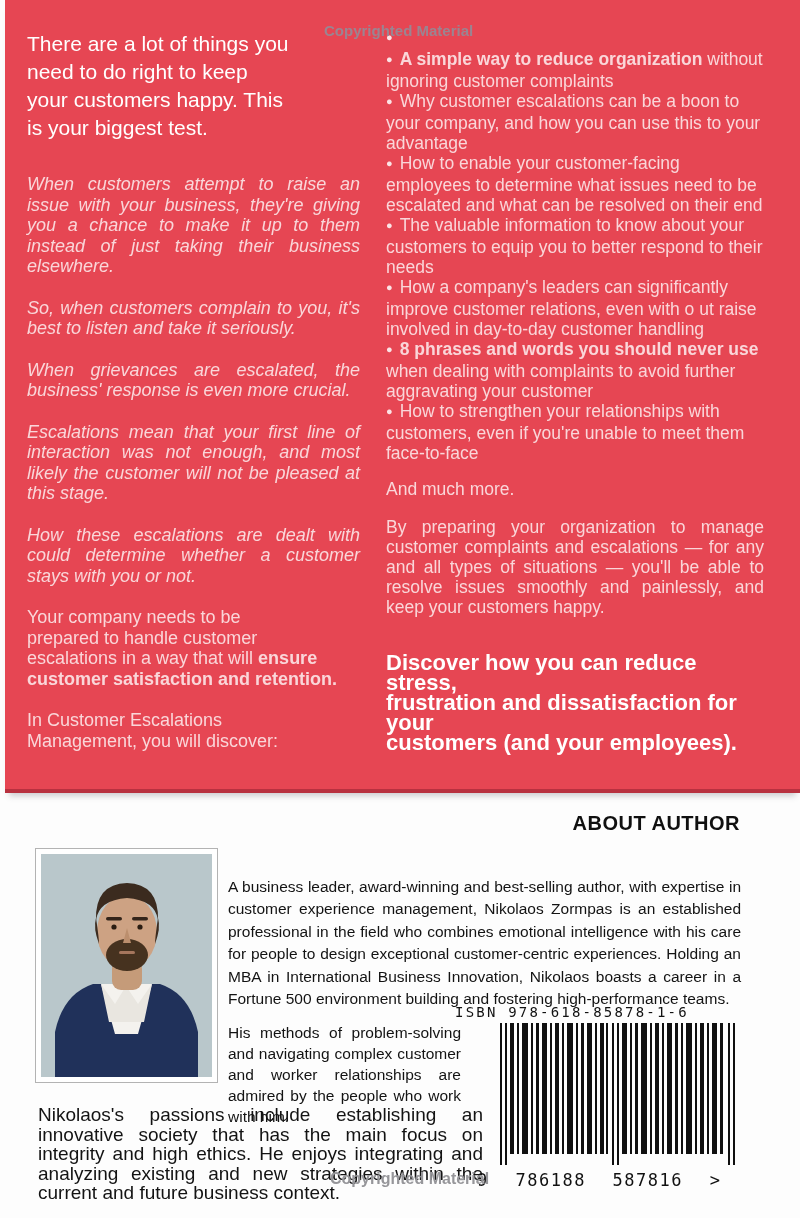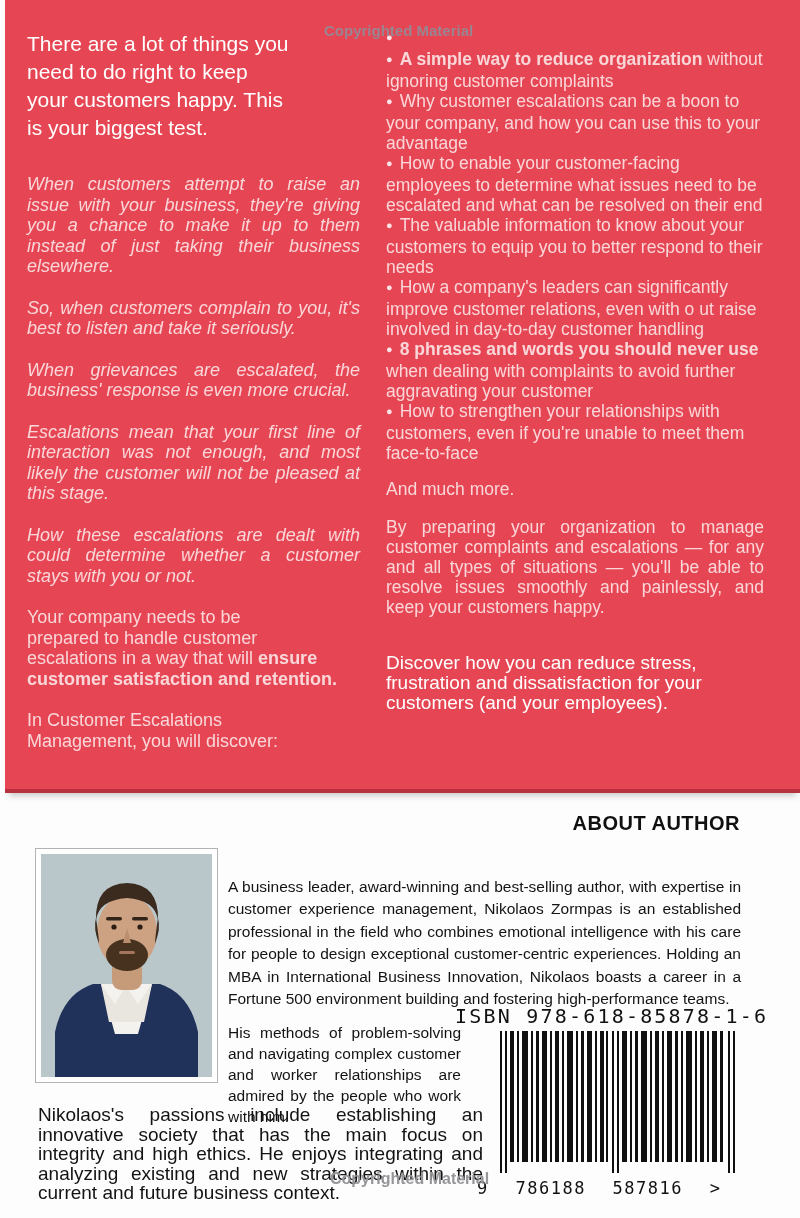--- a/index.html
+++ b/index.html
@@ -17,36 +17,36 @@
                white-space:pre-line;}
   .jp{margin:0 0 21px;text-align:justify;font-style:italic;}
   .lp{margin:0 0 21px;white-space:pre-line;}
   .col-right{position:absolute;left:386px;top:27px;width:378px;color:rgba(255,255,255,.78);
              font-size:17.5px;line-height:20px;}
   .bullet{margin:0;}
   .dot{display:inline-block;margin-right:7px;}
   .dot::before{content:"●";font-size:11px;color:rgba(255,255,255,.85);position:relative;top:-2px;}
   .muchmore{margin:16px 0 18px;}
   .closing{margin:0 0 36px;text-align:justify;}
-  .closing-bold{white-space:pre-line;color:#fff;font-weight:normal;font-size:19px;}
+  .closing-bold{white-space:pre-line;color:#fff;font-weight:bold;font-size:22px;}
   
   .about-heading{position:absolute;left:228px;top:812px;width:512px;text-align:right;
                  padding-right:8px;font-size:20px;font-weight:bold;color:#101010;
                  letter-spacing:.5px;}
   .photo{position:absolute;left:35px;top:848px;width:183px;height:235px;background:#fff;
          border:1px solid #b3b3b3;box-sizing:border-box;padding:5px;}
   .photo svg{width:100%;height:100%;display:block;}
   .bio{position:absolute;left:228px;top:860px;width:513px;font-size:15.5px;line-height:22.5px;
        color:#131313;text-align:justify;}
   .methods{position:absolute;left:228px;top:1006px;width:233px;font-size:15.5px;line-height:21px;
            color:#131313;text-align:justify;}
   .passions{position:absolute;left:38px;top:1086px;width:445px;font-size:19px;line-height:19.5px;
             color:#131313;text-align:justify;}
   .isbn-block{position:absolute;left:455px;top:1004px;width:292px;}
-  .isbn-label{font-family:"DejaVu Sans Mono",monospace;font-size:20px;letter-spacing:2.2px;
+  .isbn-label{font-family:"DejaVu Sans Mono",monospace;font-size:14px;letter-spacing:2.2px;
               color:#111;white-space:nowrap;}
   .bars{margin:3px 0 0 45px;width:240px;height:142px;}
   .digits{font-family:"DejaVu Sans Mono",monospace;font-size:17px;letter-spacing:1.5px;
           word-spacing:15px;color:#111;margin-left:22px;margin-top:1px;white-space:nowrap;}
 </style>
 </head>
 <body>
 
 <div class="cover">
 

